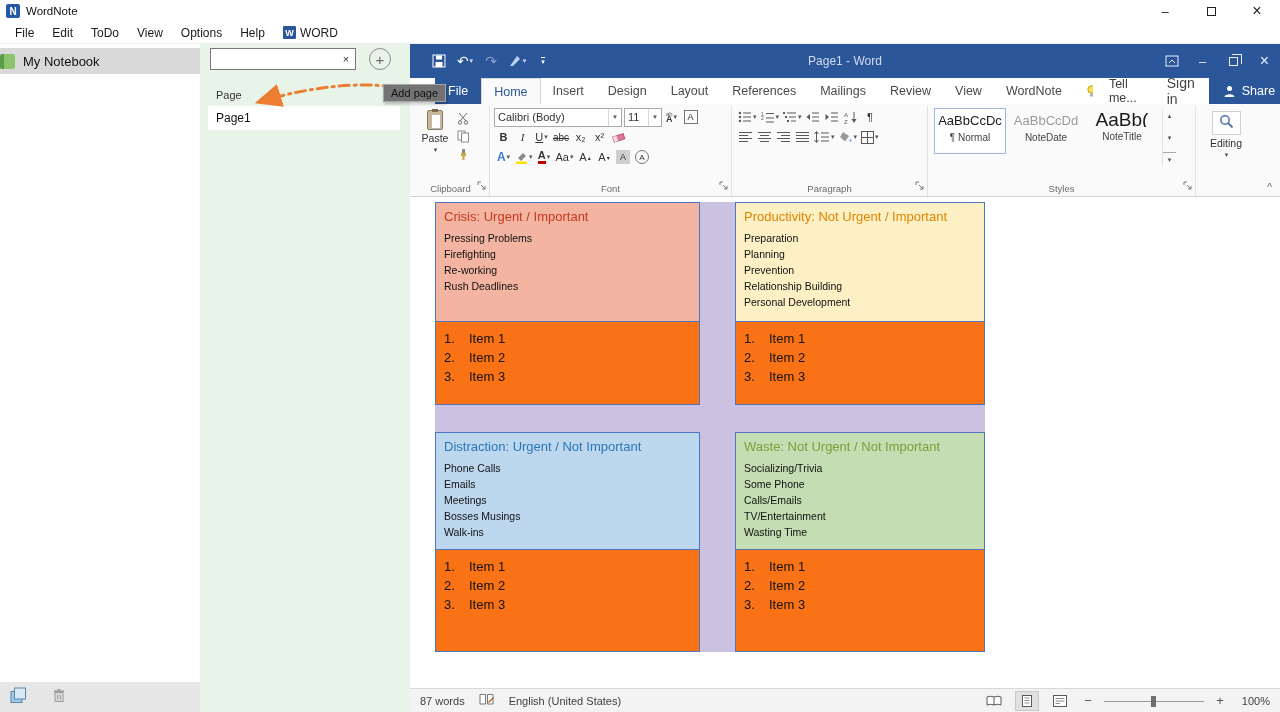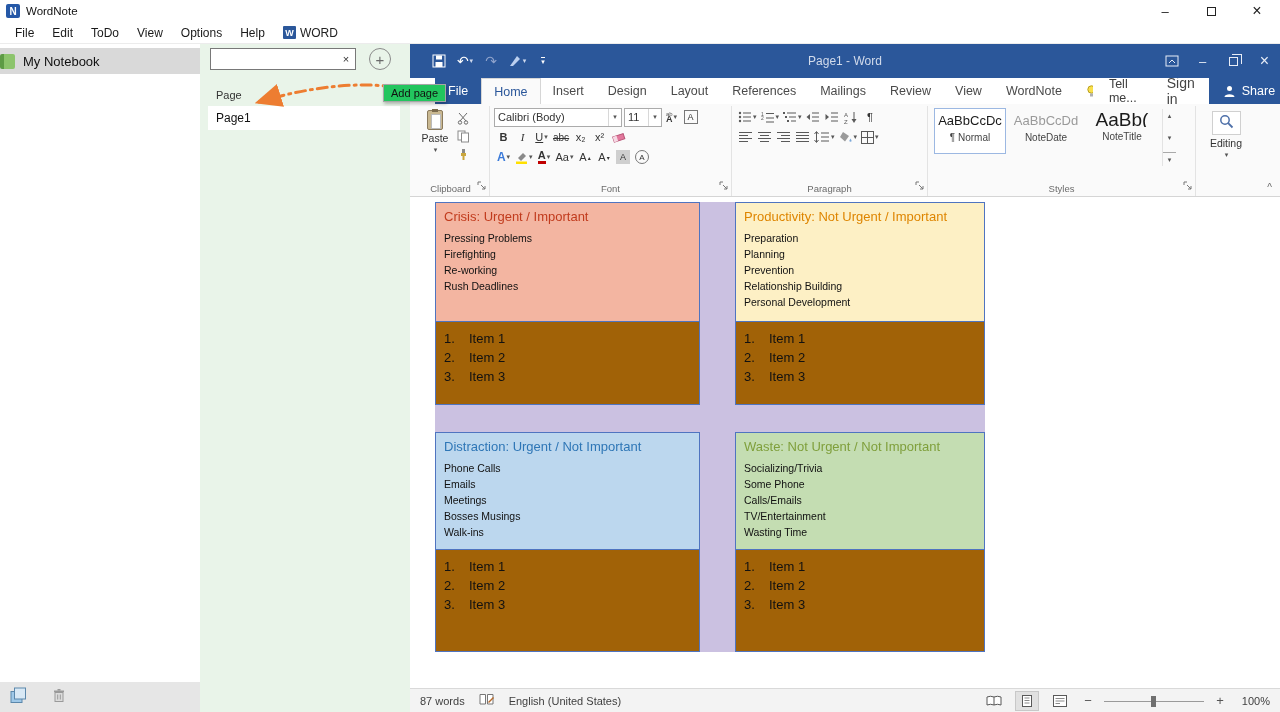--- a/index.html
+++ b/index.html
@@ -129,21 +129,21 @@
 
   
   .doc{flex:1;background:#fff;position:relative;overflow:hidden}
   .matrix{position:absolute;left:25px;top:5px;width:550px;height:450px;background:#cbc1e1;
           display:grid;grid-template-columns:265px 250px;grid-template-rows:120px 83px 27px 118px 102px;
           column-gap:35px}
   .quad{display:contents}
   .h0{grid-area:1/1}.l0{grid-area:2/1}.h1{grid-area:1/2}.l1{grid-area:2/2}
   .h2{grid-area:4/1}.l2{grid-area:5/1}.h3{grid-area:4/2}.l3{grid-area:5/2}
   .q-header{border:1px solid #4f74c0;padding:6px 8px 0}
-  .q-list{border:1px solid #4f74c0;border-top:none;background:#a16207;padding:7px 0 0 8px}
+  .q-list{border:1px solid #4f74c0;border-top:none;background:#f97316;padding:7px 0 0 8px}
   .q-title{font-size:13px;font-weight:normal;margin-bottom:6px}
   .q-item{font-size:10.5px;color:#111;line-height:16px}
   .q-line{font-size:13px;line-height:19px;color:#111}
   .q-num{display:inline-block;width:25px}
   .q0 .q-header{background:#f3b5a1}.q0 .q-title{color:#c13b1d}
   .q1 .q-header{background:#fdf0c5}.q1 .q-title{color:#de8500}
   .q2 .q-header{background:#bcd7ee}.q2 .q-title{color:#2e76b6}
   .q3 .q-header{background:#c4ddb2}.q3 .q-title{color:#7f9f3b}
 
   
@@ -153,21 +153,21 @@
   .viewbtn{width:24px;height:20px;display:flex;align-items:center;justify-content:center;border:1px solid transparent}
   .viewbtn.sel{background:#e1e1e1;border-color:#c8c8c8}
   .zoomsym{font-size:13px;color:#555;width:14px;text-align:center}
   .ztrack{width:100px;height:16px;position:relative}
   .ztrack::before{content:"";position:absolute;left:0;right:0;top:8px;height:1px;background:#9a9a9a}
   .ztick{position:absolute;left:50px;top:4px;width:1px;height:9px;background:#9a9a9a}
   .zthumb{position:absolute;left:47px;top:3px;width:5px;height:11px;background:#6f6f6f}
   .zlevel{width:34px;text-align:right}
 
   
-  .tooltip{position:absolute;left:383px;top:84px;background:#22c55e;border:1px solid #a6a6a6;
+  .tooltip{position:absolute;left:383px;top:84px;background:#737373;border:1px solid #a6a6a6;
            box-shadow:1px 2px 3px rgba(0,0,0,.25);padding:2px 7px;font-size:11px;color:#111;z-index:50}
   .arrow-svg{position:absolute;left:243px;top:78px;z-index:49;pointer-events:none}
 </style>
 </head>
 <body>
 
 <div class="app">
 
   <div class="titlebar">
     <span class="logo">N</span>

